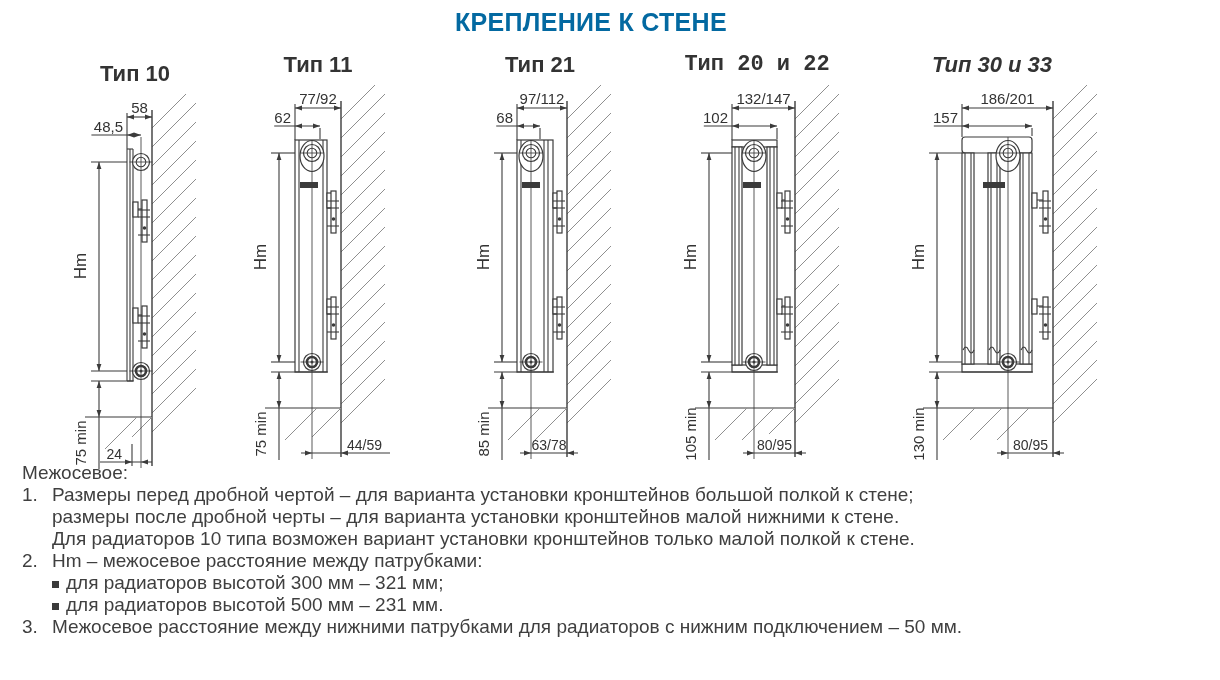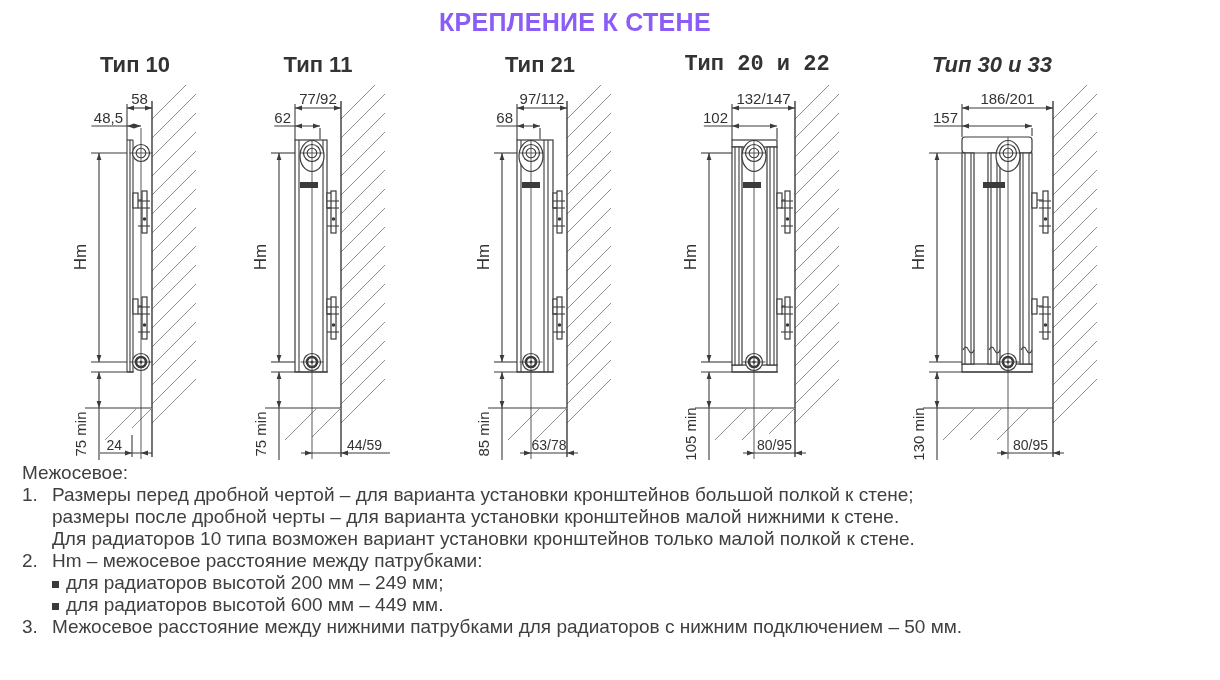--- a/index.html
+++ b/index.html
@@ -1,19 +1,19 @@
 <!DOCTYPE html>
 <html><head>
 <meta charset="utf-8">
 <style>
   html,body{margin:0;padding:0}
   body{width:1220px;height:680px;position:relative;background:#fff;overflow:hidden;
        font-family:"Liberation Sans",sans-serif;}
-  .page-title{position:absolute;top:8px;left:0;width:1150px;text-align:center;
-       font-size:25px;font-weight:bold;color:#8b5cf6;letter-spacing:.3px;margin:0}
+  .page-title{position:absolute;top:8px;left:16px;width:1150px;text-align:center;
+       font-size:25px;font-weight:bold;color:#0369a1;letter-spacing:.3px;margin:0}
   .figure{position:absolute;top:48px;height:425px}
   .fig-title{position:absolute;top:4px;width:200px;text-align:center;
        font-size:22px;font-weight:bold;color:#333}
   svg.diag{position:absolute;top:37px;left:0}
   .ln{stroke:#3b3b3b;stroke-width:1.1;fill:none}
   .ln2{stroke:#3b3b3b;stroke-width:1.4;fill:none}
   .thin{stroke:#3b3b3b;stroke-width:.85;fill:none}
   .hatch{stroke:#8f8f8f;stroke-width:1;fill:none}
   .fillc{fill:#3b3b3b;stroke:none}
   .wht{fill:#fff;stroke:#3b3b3b;stroke-width:1.2}
@@ -29,21 +29,21 @@
   .num{flex:0 0 30px}
   .line{display:block}
   .bullet-sq{display:inline-block;width:7px;height:7px;background:#3a3a3a;margin:0 7px 1px 0}
 </style>
 </head>
 <body>
 
 <h1 class="page-title">КРЕПЛЕНИЕ К СТЕНЕ</h1>
 
 <div id="diagram-row">
-    <div class="figure" style="left: 60px; width: 145px;">
+    <div class="figure" style="left: 60px; width: 145px; margin-top: 9px;">
       <div class="fig-title" style="left: -25px;">Тип 10</div>
       <svg width="145" height="385" viewBox="0 0 145 385" class="diag">
         <g>
           <line x1="92" y1="34" x2="136" y2="-10" class="hatch"></line>
           <line x1="92" y1="53" x2="136" y2="9" class="hatch"></line>
           <line x1="92" y1="72" x2="136" y2="28" class="hatch"></line>
           <line x1="92" y1="91" x2="136" y2="47" class="hatch"></line>
           <line x1="92" y1="110" x2="136" y2="66" class="hatch"></line>
           <line x1="92" y1="129" x2="136" y2="85" class="hatch"></line>
           <line x1="92" y1="148" x2="136" y2="104" class="hatch"></line>
@@ -525,22 +525,22 @@
       <div class="li-body">
         <span class="line">Размеры перед дробной чертой – для варианта установки кронштейнов большой полкой к стене;</span>
         <span class="line">размеры после дробной черты – для варианта установки кронштейнов малой нижними к стене.</span>
         <span class="line">Для радиаторов 10 типа возможен вариант установки кронштейнов только малой полкой к стене.</span>
       </div>
     </li>
     <li>
       <span class="num">2.</span>
       <div class="li-body">
         <span class="line">Hm – межосевое расстояние между патрубками:</span>
-        <span class="line"><span class="bullet-sq"></span><span>для радиаторов высотой 200 мм – 249 мм;</span></span>
-        <span class="line"><span class="bullet-sq"></span><span>для радиаторов высотой 600 мм – 449 мм.</span></span>
+        <span class="line"><span class="bullet-sq"></span><span>для радиаторов высотой 300 мм – 321 мм;</span></span>
+        <span class="line"><span class="bullet-sq"></span><span>для радиаторов высотой 500 мм – 231 мм.</span></span>
       </div>
     </li>
     <li>
       <span class="num">3.</span>
       <div class="li-body">
         <span class="line">Межосевое расстояние между нижними патрубками для радиаторов с нижним подключением – 50 мм.</span>
       </div>
     </li>
   </ol>
 </div>

